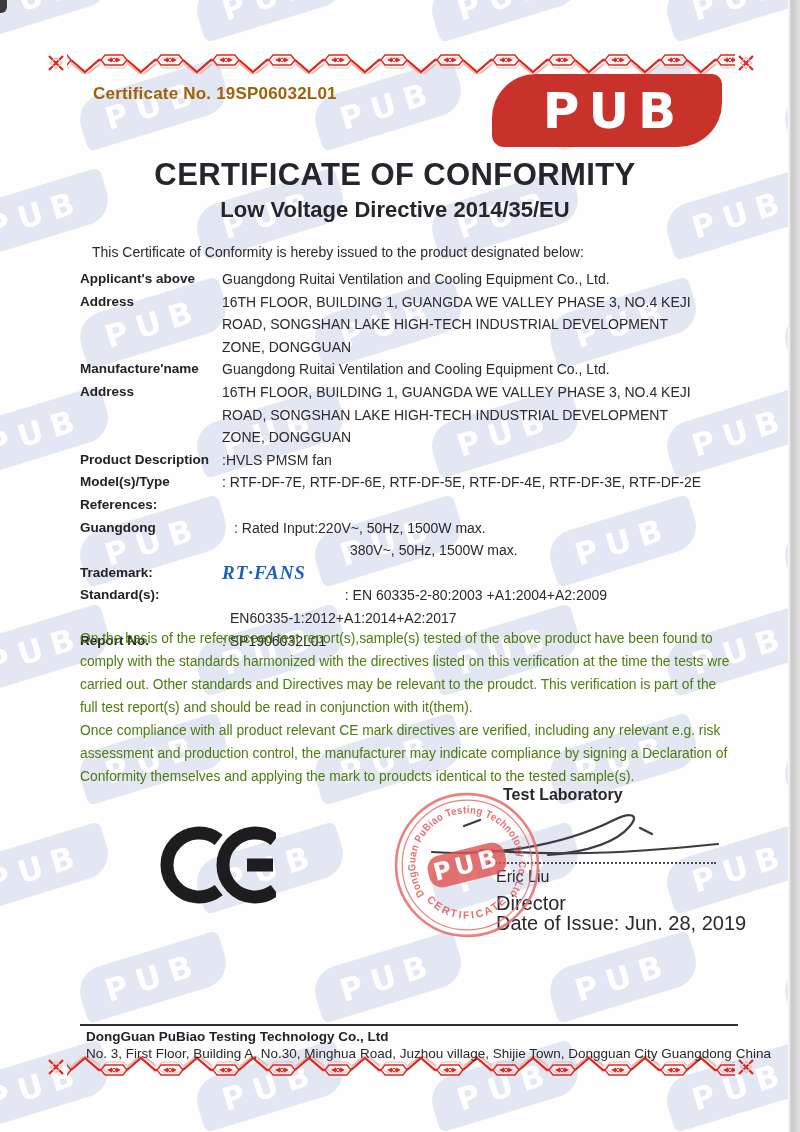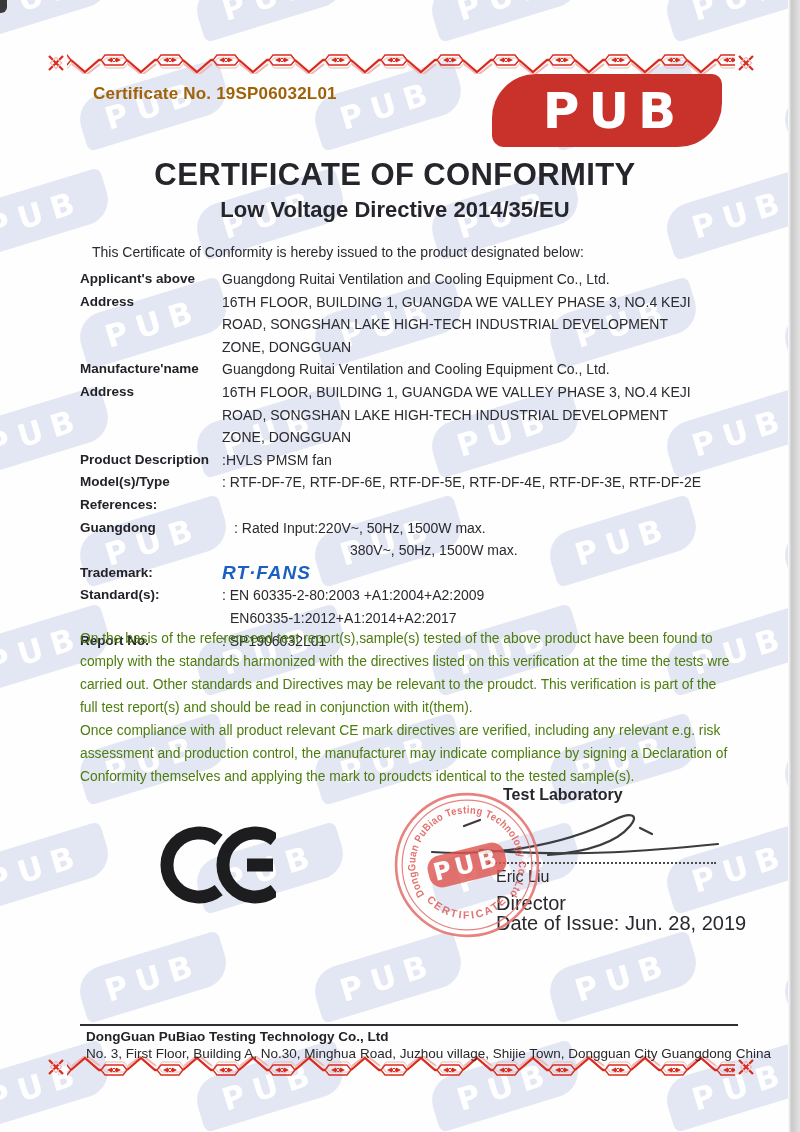--- a/index.html
+++ b/index.html
@@ -31,21 +31,21 @@
          font-size:31px;font-weight:bold;color:#25252c;letter-spacing:.4px;z-index:3;}
   .subtitle{position:absolute;left:45px;top:197px;width:700px;text-align:center;
             font-size:22px;font-weight:bold;color:#25252c;z-index:3;}
   .intro{position:absolute;left:92px;top:244px;font-size:14px;color:#2a2a30;z-index:3;}
 
   
   .fields{position:absolute;left:80px;top:268px;width:650px;z-index:3;}
   .field-row{display:grid;grid-template-columns:142px 1fr;}
   .field-label{font-weight:bold;font-size:13.5px;line-height:22.6px;color:#222228;}
   .field-value{font-size:14px;line-height:22.6px;color:#2a2a30;}
-  .trademark-logo{font-weight:bold;font-style:italic;font-size:19px;letter-spacing:1px;}
+  .trademark-logo{font-weight:bold;font-style:italic;font-size:19px;letter-spacing:1px;font-family:Liberation Serif, serif;}
 
   
   .body-text{position:absolute;left:80px;top:627px;width:650px;z-index:3;}
   .body-text p{margin:0;font-size:13.8px;line-height:23px;color:#4d7c0f;}
 
   
   .test-lab{position:absolute;left:503px;top:786px;font-size:16px;font-weight:bold;z-index:3;}
   .ce-svg{position:absolute;left:160px;top:826px;z-index:3;}
   .sig-svg{position:absolute;left:428px;top:800px;z-index:4;}
   .sig-line{position:absolute;left:488px;top:846px;width:228px;height:16px;
@@ -224,21 +224,21 @@
       </div>
       <div class="field-row">
         <span class="field-label">Trademark:</span>
         <div class="field-value">
           <div class="trademark-logo" style="color: rgb(27, 95, 193);">RT·FANS</div>
         </div>
       </div>
       <div class="field-row">
         <span class="field-label">Standard(s):</span>
         <div class="field-value">
-          <div style="margin-left: 0px;">: EN 60335-2-80:2003 +A1:2004+A2:2009</div>
+          <div style="margin-left: 0px; text-align: center;">: EN 60335-2-80:2003 +A1:2004+A2:2009</div>
           <div style="margin-left: 8px;">EN60335-1:2012+A1:2014+A2:2017</div>
         </div>
       </div>
       <div class="field-row">
         <span class="field-label">Report No.</span>
         <div class="field-value">
           <div>: SP1906032L01</div>
         </div>
       </div>
     </div>

